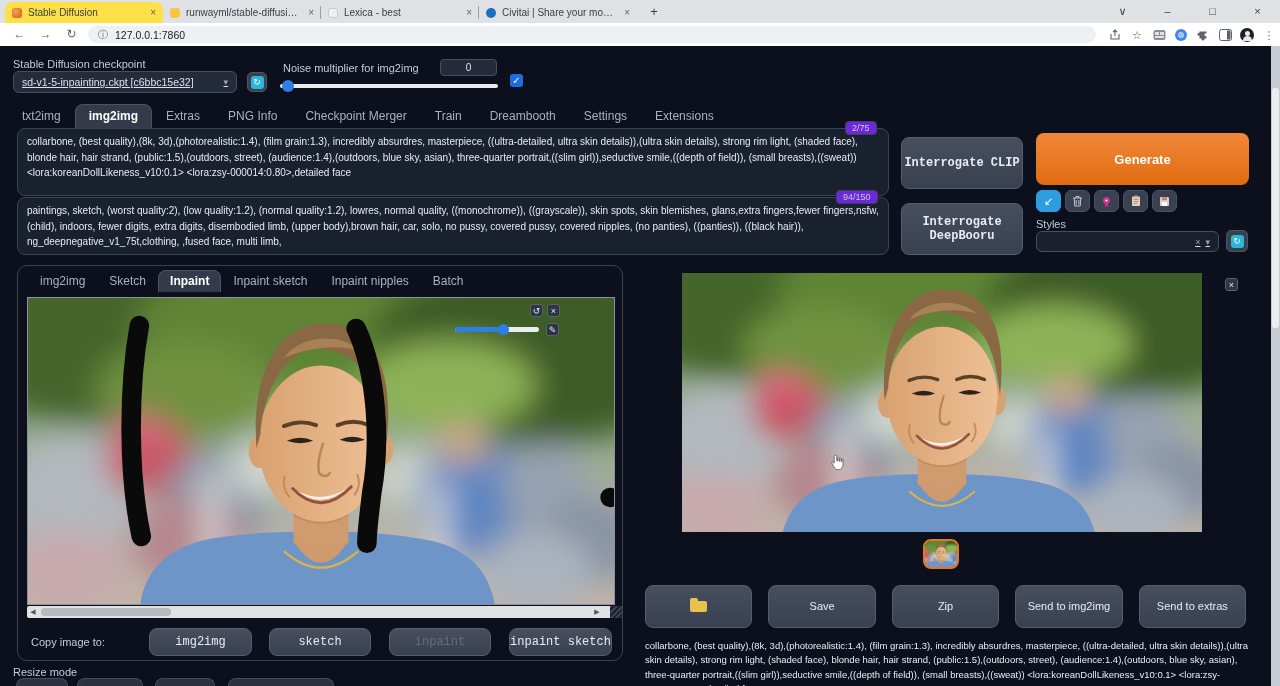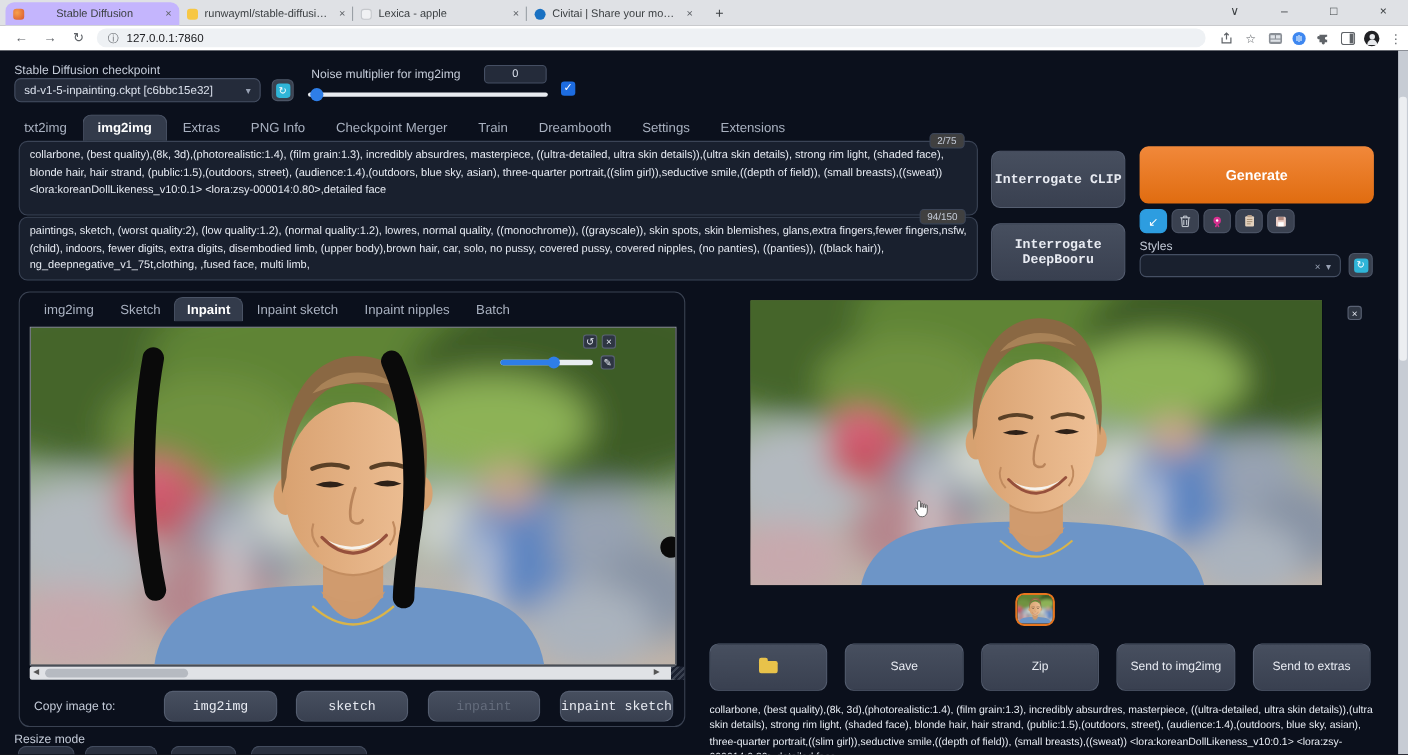--- a/index.html
+++ b/index.html
@@ -2,53 +2,53 @@
 <html><head>
 <meta charset="utf-8">
 <style>
   * { margin:0; padding:0; box-sizing:border-box; }
   body { background:#222; font-family:"Liberation Sans", sans-serif; }
   .screen { position:relative; width:1280px; height:686px; overflow:hidden; background:#0b101c; }
 
   
   .tabstrip { position:absolute; top:0; left:0; width:1280px; height:23px; background:#dfe1e5; }
   .btab { position:absolute; top:2px; height:21px; display:flex; align-items:center; padding:0 7px; gap:6px; width:158px; font-size:10px; color:#3c4043; }
-  .btab.active { background:#c4b5fd; border-radius:8px 8px 0 0;text-align:center; }
+  .btab.active { background:#fde047; border-radius:8px 8px 0 0; }
   .btab .title { flex:1; white-space:nowrap; overflow:hidden; text-overflow:ellipsis; }
   .btab .x { font-size:10px; color:#5f6368; }
   .btab .sep { position:absolute; left:-1px; top:4px; height:13px; width:1px; background:#9aa0a6; }
   .fav { width:10px; height:10px; border-radius:3px; flex:0 0 auto; }
   .newtab { position:absolute; left:645px; top:3px; width:18px; height:18px; text-align:center; line-height:17px; font-size:13px; color:#3c4043; }
   .winctl { position:absolute; top:0; height:23px; width:45px; text-align:center; line-height:22px; font-size:11px; color:#3c4043; }
   .toolbar { position:absolute; top:23px; left:0; width:1280px; height:23px; background:#ffffff; }
   .navic { position:absolute; top:2px; width:19px; height:19px; text-align:center; line-height:19px; font-size:12px; color:#5f6368; }
   .urlpill { position:absolute; left:88px; top:3px; width:1008px; height:17px; background:#eef1f4; border-radius:9px; display:flex; align-items:center; gap:7px; padding:0 10px; }
   .urlpill .i { font-size:10px; color:#5f6368; }
   .urlpill .u { font-size:10.5px; color:#202124; }
   .tbicon { position:absolute; top:3px; width:18px; height:18px; display:flex; align-items:center; justify-content:center; font-size:11px; color:#5f6368; }
 
   
   .page { position:absolute; top:46px; left:0; width:1280px; height:640px; background:#0b101c; }
   .lbl { position:absolute; font-size:11px; color:#c4cbd8; }
-  .select { position:absolute; background:#242b3a; border:1px solid #454f63; border-radius:6px; color:#dbe1ec; font-size:10.5px; display:flex; align-items:center; padding:0 8px; }
+  .select { position:absolute; background:#242b3a; border:1px solid #454f63; border-radius:6px; color:#dbe1ec; font-size:10.5px; display:flex; align-items:center; padding:0 8px;text-decoration:underline; }
   .select .caret { margin-left:auto; color:#99a2b4; font-size:9px; }
   .refbtn { position:absolute; background:#39414f; border:1px solid #4c5566; border-radius:5px; display:flex; align-items:center; justify-content:center; }
   .refbtn .sq { background:#2fb5d8; border-radius:3px; color:#fff; font-size:9px; width:13px; height:13px; line-height:13px; text-align:center; }
   .numbox { position:absolute; background:#242b3a; border:1px solid #454f63; border-radius:4px; color:#dbe1ec; font-size:10px; text-align:center; line-height:15px; }
   .slider { position:absolute; }
   .slider .track { position:absolute; top:4px; left:0; right:0; height:4px; background:#e9ecf1; border-radius:2px; }
   .slider .thumb { position:absolute; top:0; width:12px; height:12px; border-radius:50%; background:#2e7ee8; }
   .checkbox { position:absolute; width:13px; height:13px; background:#1d6ce0; border-radius:3px; color:#fff; font-size:10px; line-height:13px; text-align:center; }
 
   .tabsrow { position:absolute; display:flex; align-items:flex-end; }
   .mtab { padding:4px 13px 5px; font-size:12px; color:#a9b1c0; border:1px solid transparent; border-bottom:none; border-radius:8px 8px 0 0; white-space:nowrap; }
   .mtab.active { background:#333b4b; border-color:#4a5365; color:#fff; font-weight:bold; }
 
   .ta { position:absolute; background:#19202e; border:1px solid #3b4456; border-radius:8px; color:#e7ebf3; font-size:10px; line-height:1.55; padding:5px 9px; overflow:hidden; }
-  .counter { position:absolute; background:#404040; border:1px solid #3b4456; border-radius:4px; color:#c6cdda; font-size:9px; padding:1px 6px; }
+  .counter { position:absolute; background:#6d28d9; border:1px solid #3b4456; border-radius:4px; color:#c6cdda; font-size:9px; padding:1px 6px; }
 
   .gbtn { background:linear-gradient(180deg,#474f5f,#394050); border:1px solid #555e70; border-radius:8px; color:#e8ebf2; font-size:12px; display:flex; align-items:center; justify-content:center; text-align:center; }
   .gbtn.abs { position:absolute;font-family:Liberation Mono, monospace; }
   .gbtn.disabled { color:#646c7c; }
   .genbtn { position:absolute; background:linear-gradient(180deg,#f1883a,#e06c10); border-radius:8px; color:#fff; font-size:13px; font-weight:bold; display:flex; align-items:center; justify-content:center; }
   .iconrow { position:absolute; display:flex; gap:4px; }
   .ibtn { width:25px; height:22px; background:#3a4150; border:1px solid #4a5263; border-radius:6px; display:flex; align-items:center; justify-content:center; color:#fff; font-size:11px; }
   .ibtn.blue { background:#2d9de0; border-color:#2d9de0; }
 
   .panel { position:absolute; border:1px solid #3a4252; border-radius:10px; }
@@ -161,21 +161,21 @@
       <span class="x">×</span>
     </div>
     <div class="btab" style="left:163px">
       <span class="fav" style="background:#f7c744"></span>
       <span class="title">runwayml/stable-diffusion-inpa</span>
       <span class="x">×</span>
     </div>
     <div class="btab" style="left:321px">
       <span class="sep"></span>
       <span class="fav" style="background:#f0f1f3;border:1px solid #c5c8cc"></span>
-      <span class="title">Lexica - apple</span>
+      <span class="title">Lexica - best</span>
       <span class="x">×</span>
     </div>
     <div class="btab" style="left:479px">
       <span class="sep"></span>
       <span class="fav" style="background:#1971c2;border-radius:50%"></span>
       <span class="title">Civitai | Share your models</span>
       <span class="x">×</span>
     </div>
     <div class="newtab">+</div>
     <div class="winctl" style="right:135px">∨</div>

